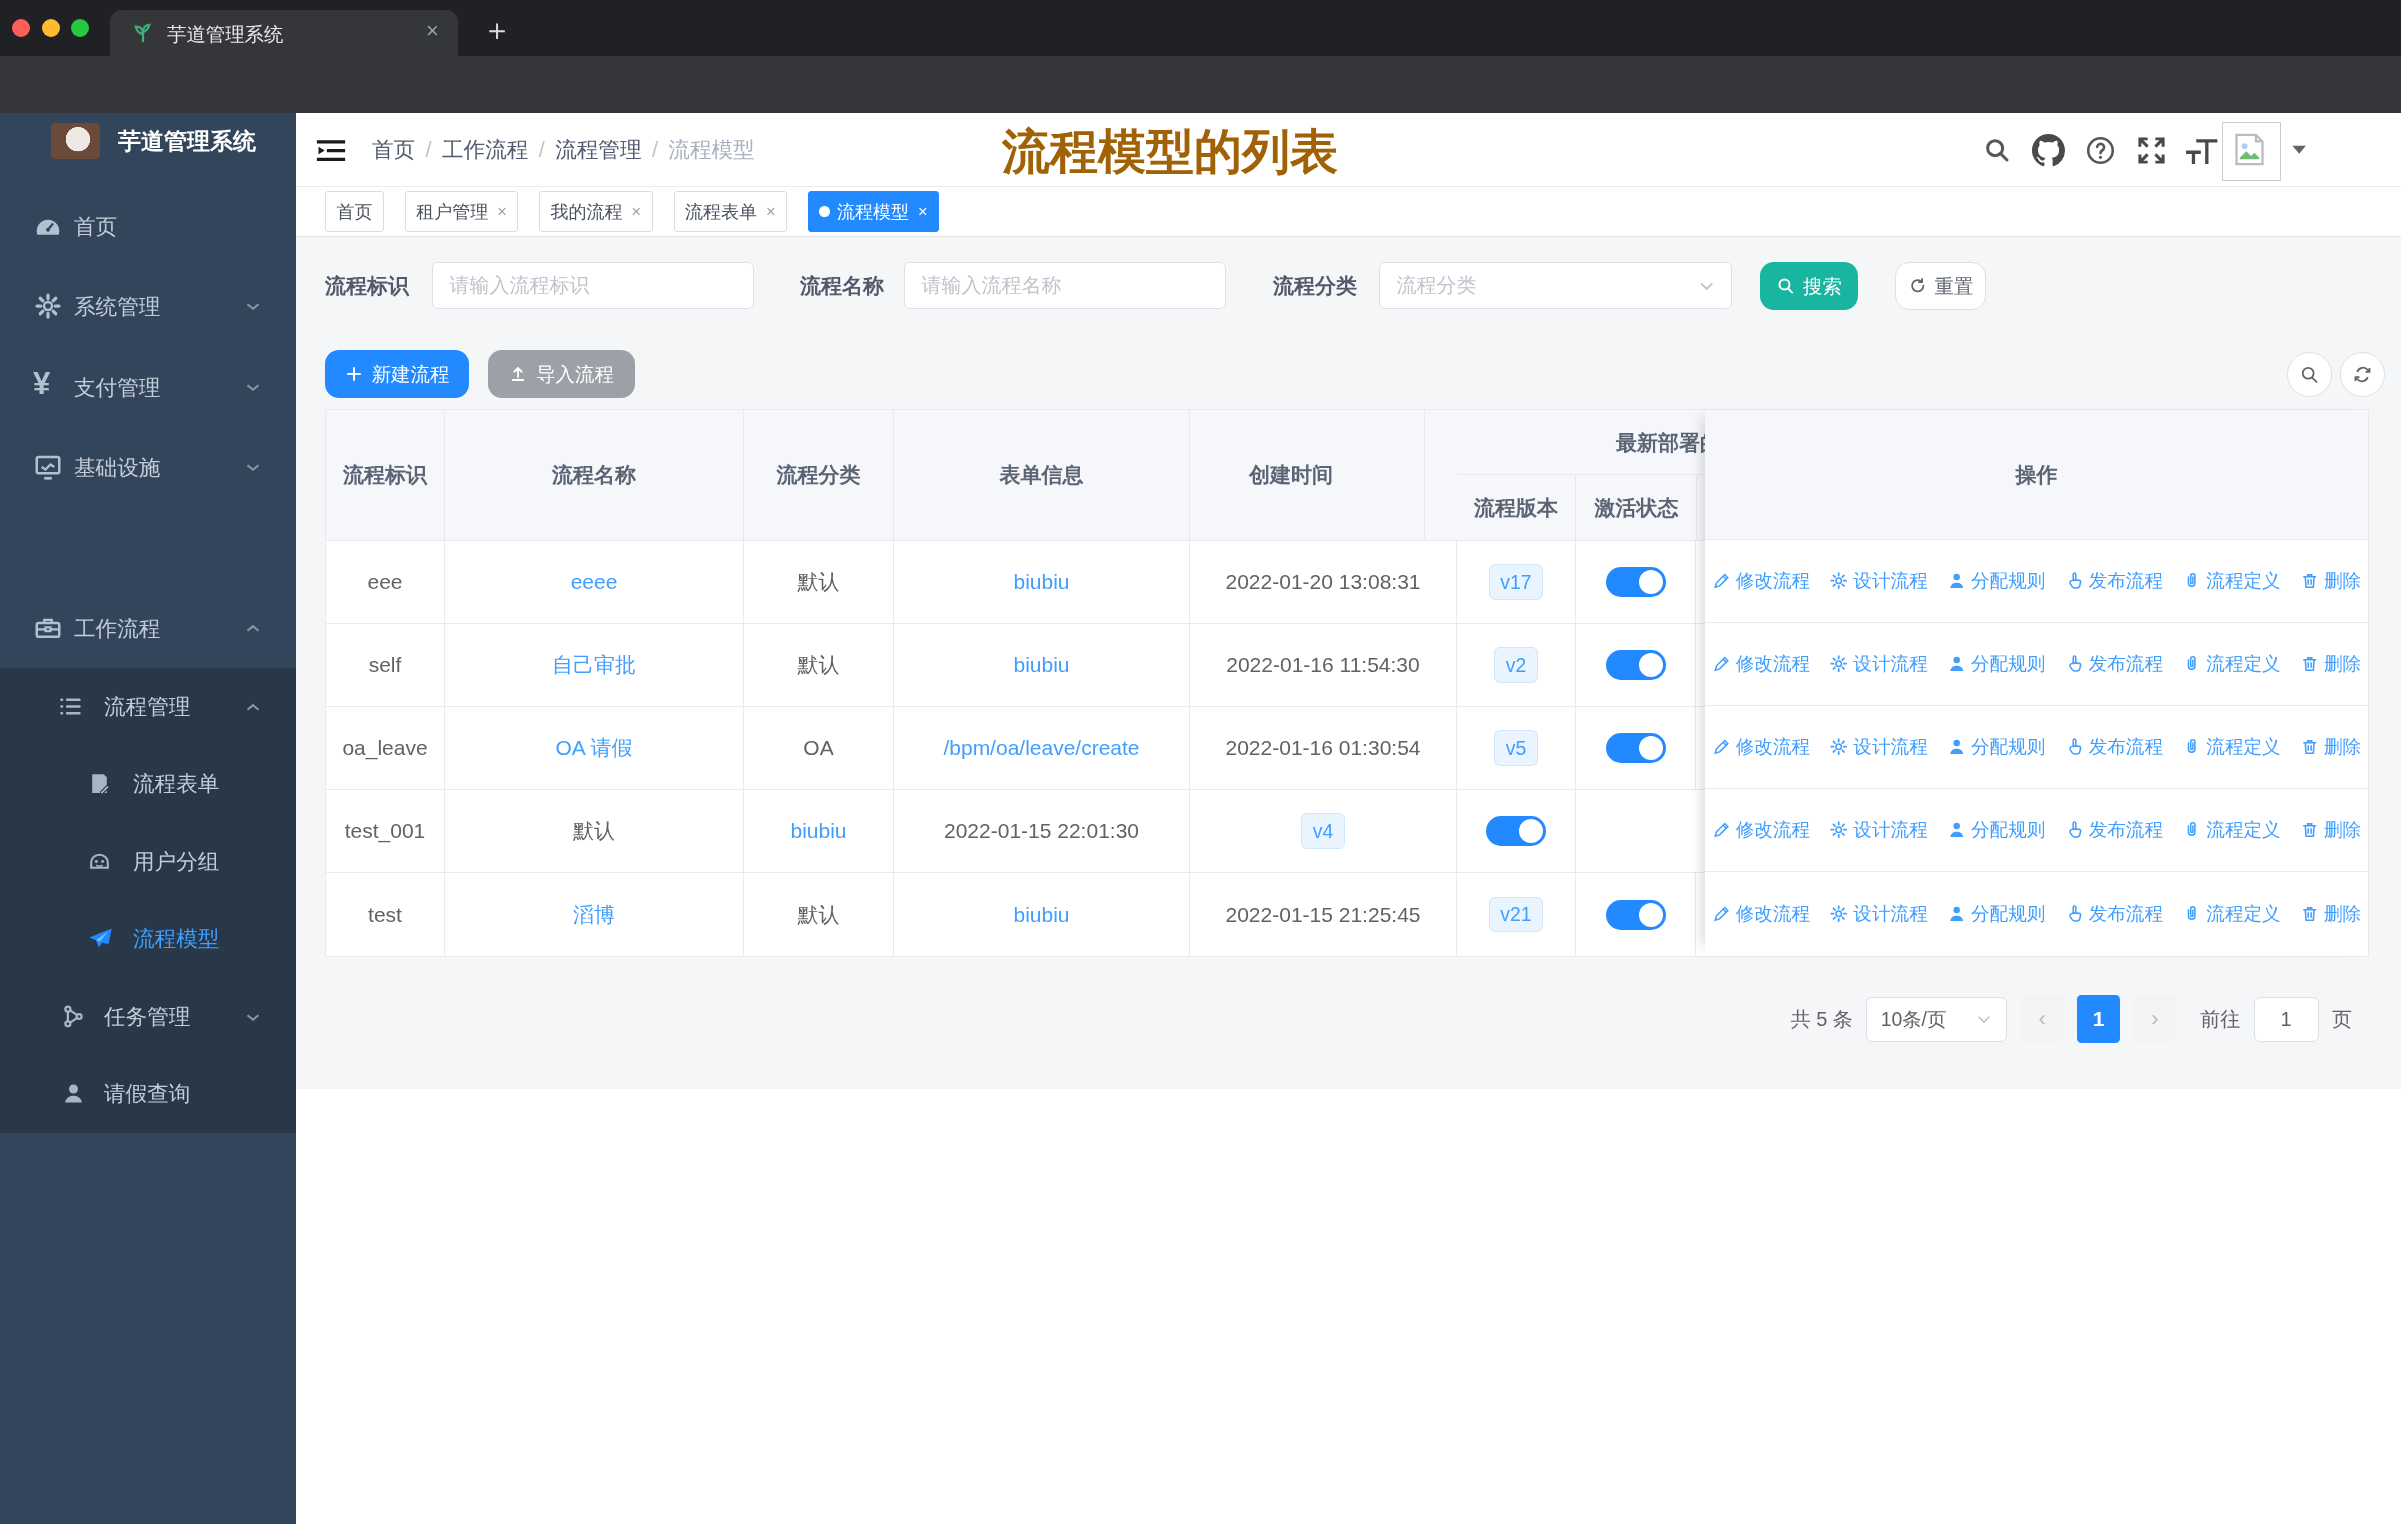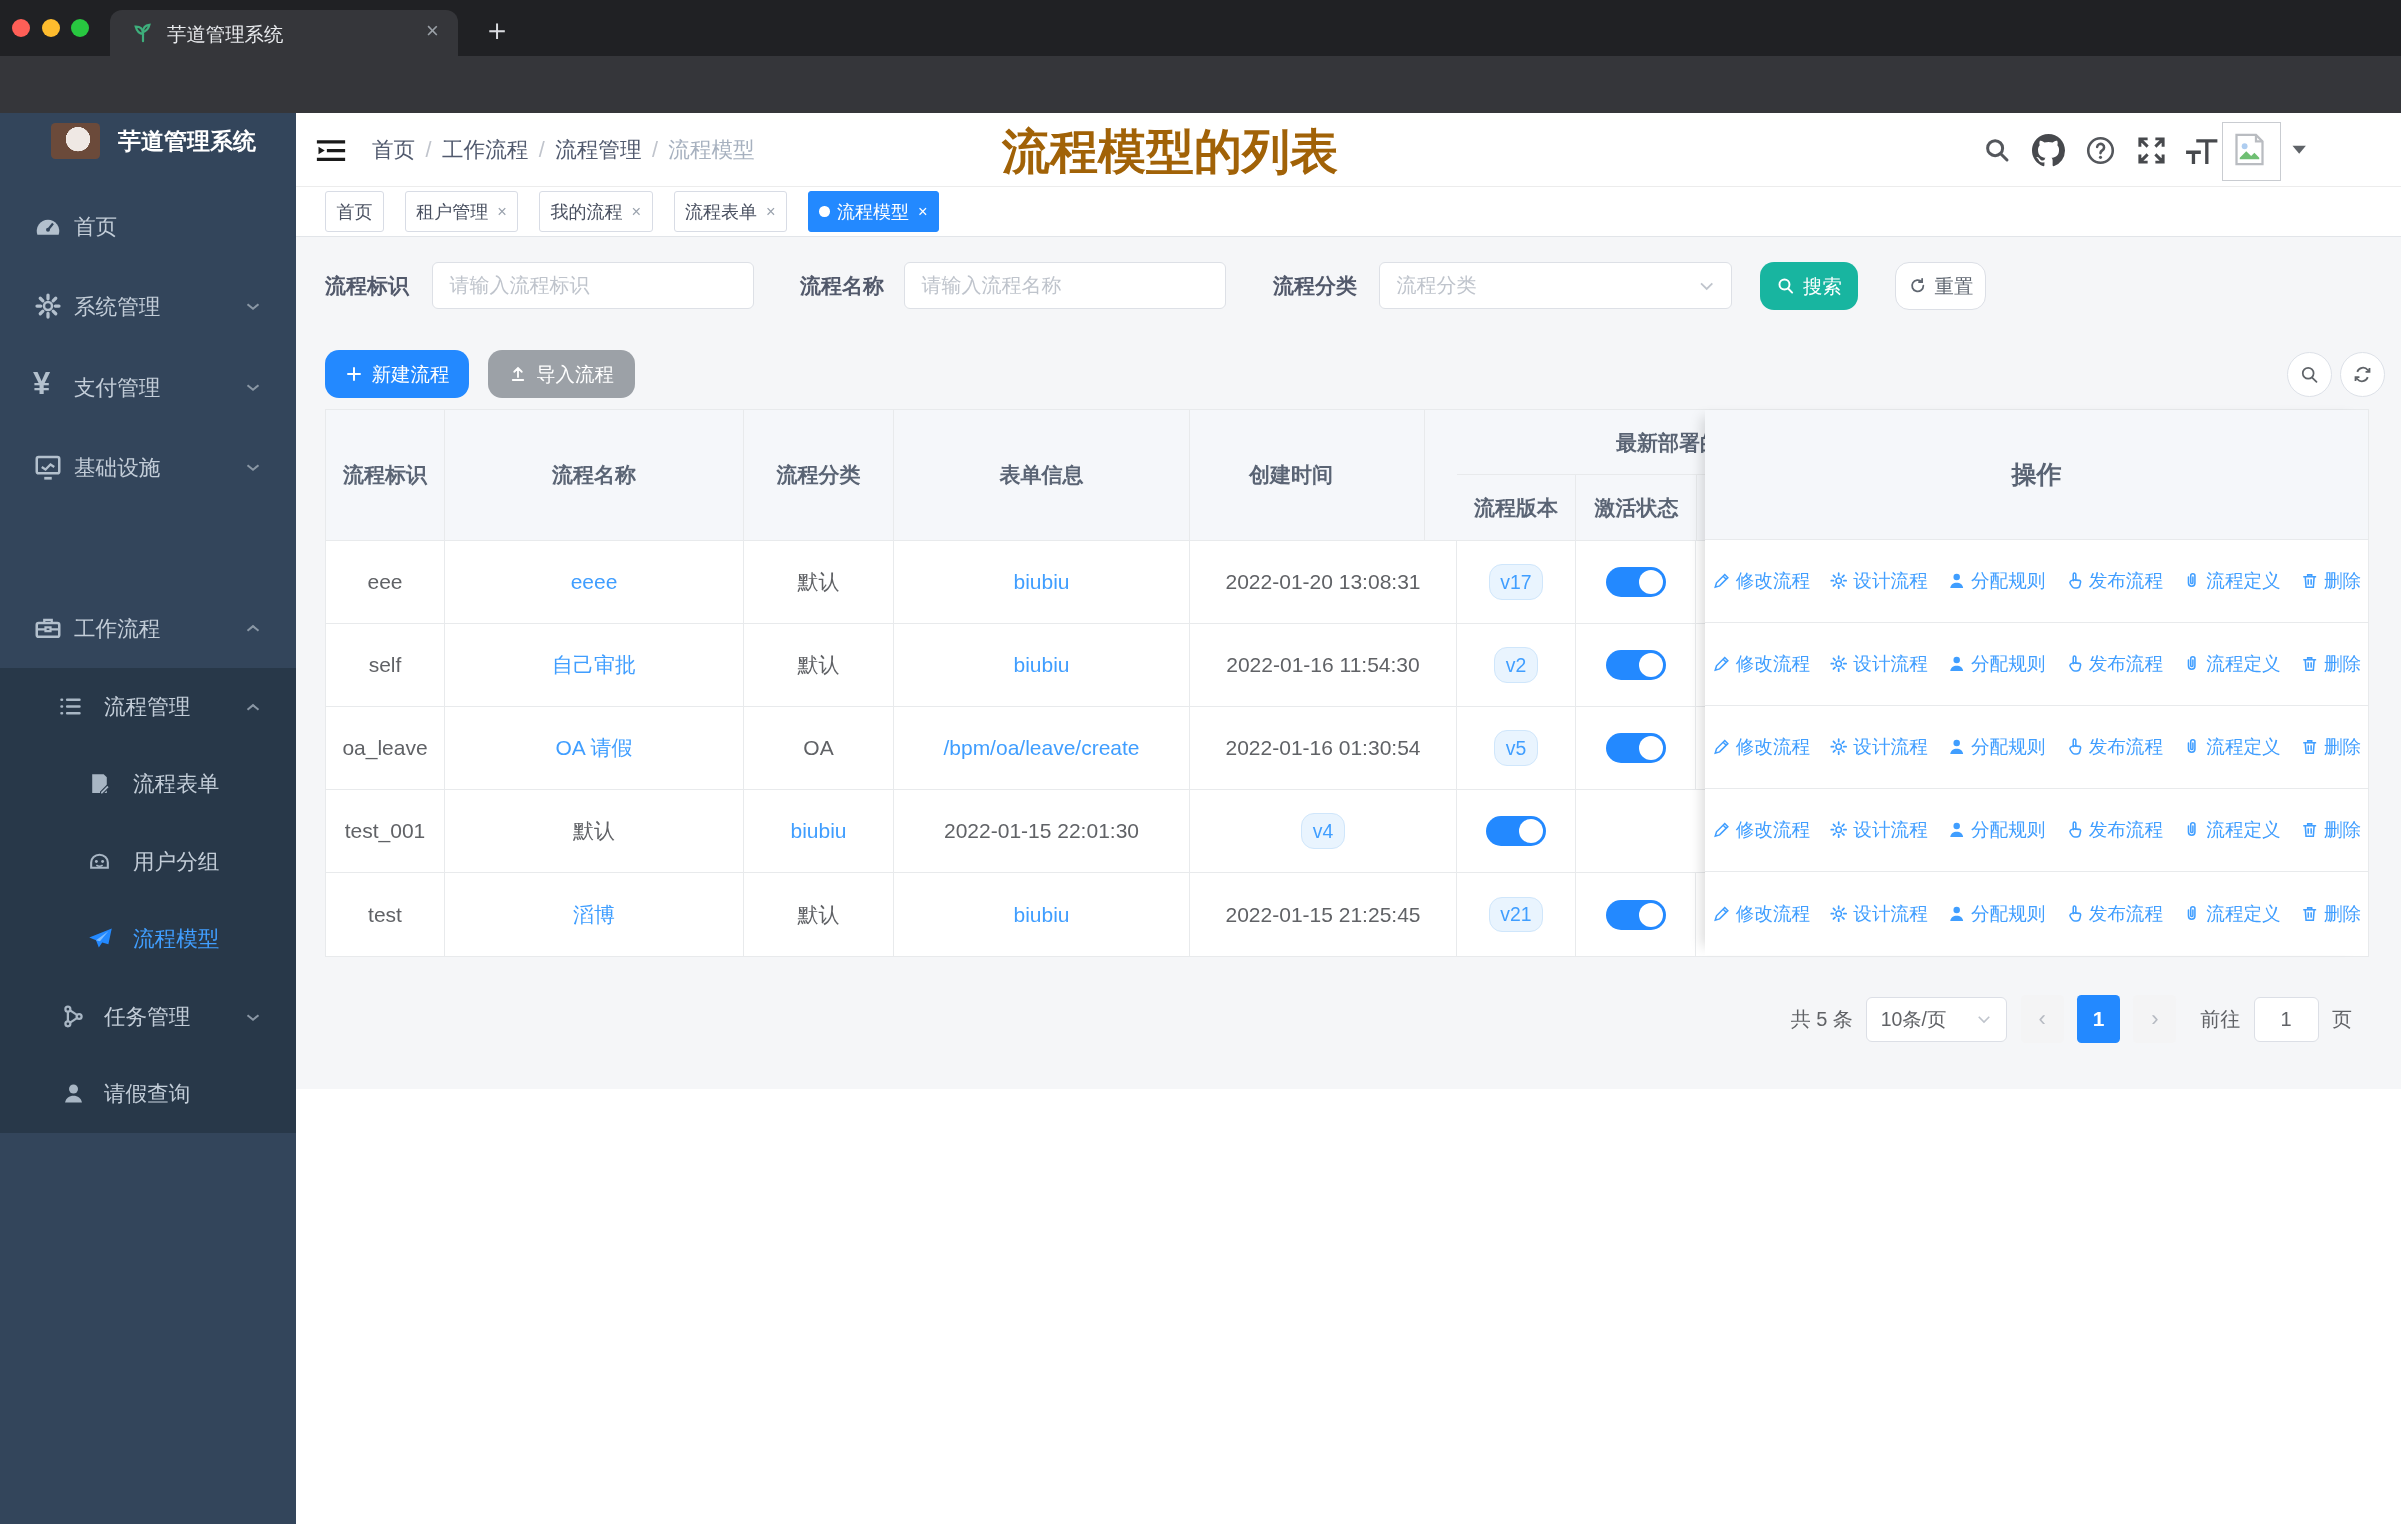--- a/index.html
+++ b/index.html
@@ -80,28 +80,28 @@
              color:#5a6474;font-weight:bold;font-size:21px;}
   .subcell{position:absolute;top:65px;height:65px;display:flex;align-items:center;justify-content:center;
          color:#5a6474;font-weight:bold;font-size:21px;border-right:0.7px solid #e8eaec;box-sizing:border-box;}
   .trow{display:grid;grid-template-columns:119px 299px 150px 296px 267px 119px 120px 1fr;
         height:83px;border-bottom:0.7px solid #e8eaec;box-sizing:border-box;background:#fff;}
   .trow:last-child{border-bottom:none;}
   .tcell{display:flex;align-items:center;justify-content:center;font-size:21px;color:#606266;
          border-right:0.7px solid #e8eaec;box-sizing:border-box;overflow:hidden;}
   .tcell.nb{border-right:none;}
   .link{color:#409eff;cursor:pointer;}
-  .vbadge{background:#e9f4fe;border:0.7px solid #cfe6fb;color:#409eff;border-radius:13px;
+  .vbadge{background:#e9f4fe;border:0.7px solid #cfe6fb;color:#409eff;border-radius:6px;
           font-size:19.4px;padding:5.2px 10.4px;cursor:pointer;}
   .toggle{width:60px;height:30px;border-radius:15px;background:#2389ff;position:relative;cursor:pointer;}
   .toggle .knob{position:absolute;right:3px;top:3px;width:24px;height:24px;border-radius:50%;background:#fff;}
   .ops{position:absolute;right:0;top:0;width:663px;height:543px;background:#fff;
        box-shadow:-10.4px 0 12px -7.4px rgba(0,0,0,.15);}
   .ops-head{height:130px;background:#f5f7fa;border-bottom:0.7px solid #e8eaec;box-sizing:border-box;
-       display:flex;align-items:center;justify-content:center;color:#5a6474;font-weight:bold;font-size:25px;}
+       display:flex;align-items:center;justify-content:center;color:#5a6474;font-weight:bold;font-size:21px;}
   .orow{height:83px;border-bottom:0.7px solid #e8eaec;box-sizing:border-box;background:#fff;
        display:flex;align-items:center;justify-content:center;gap:19.4px;}
   .orow:last-child{border-bottom:none;}
   .act{display:flex;align-items:center;gap:4.5px;color:#409eff;font-size:18.6px;cursor:pointer;white-space:nowrap;}
 
   
   .pagebar{left:325px;top:995px;width:2027px;height:48px;display:flex;align-items:center;
            justify-content:flex-end;gap:13.4px;}
   .pg-text{color:#606266;font-size:20px;}
   .pg-select{width:141px;height:45px;border:1.5px solid #dcdfe6;border-radius:6px;background:#fff;

